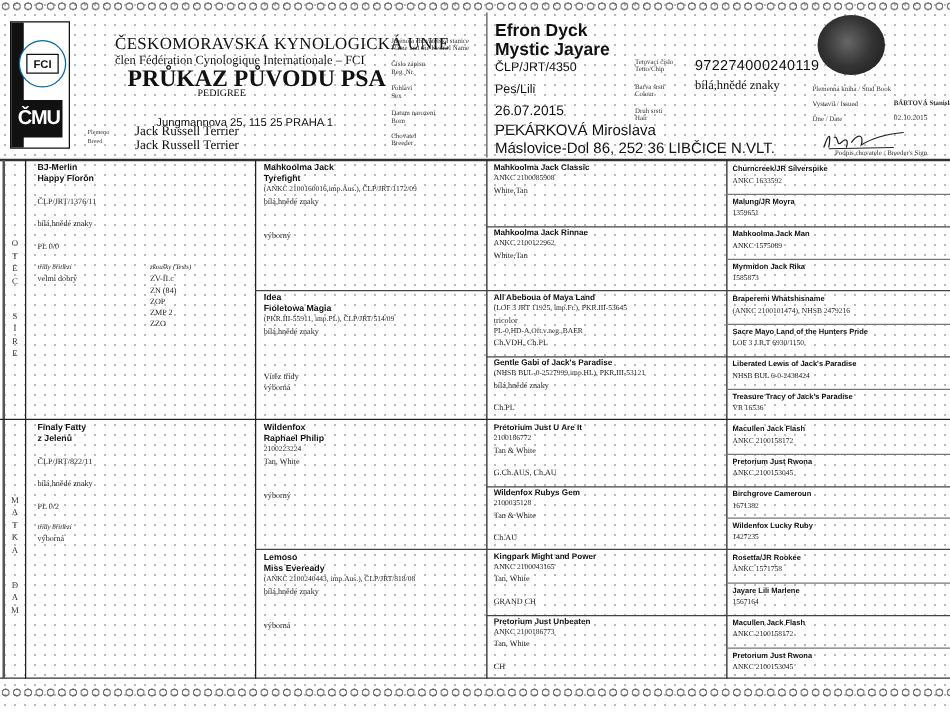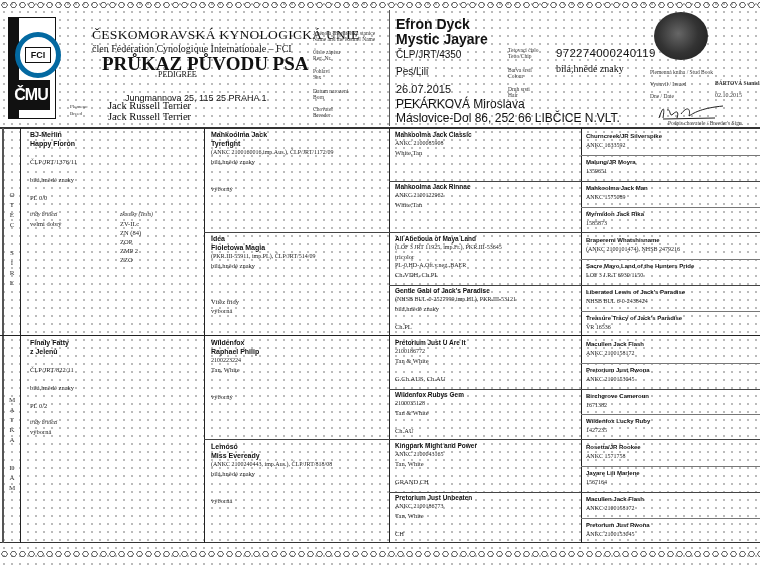--- a/index.html
+++ b/index.html
@@ -22,21 +22,21 @@
   .border-strip.bottom { top:549px; }
   .vline { position:absolute; width:1px; background:#222; }
   .hline { position:absolute; height:1px; background:#444; }
   .abs { position:absolute; white-space:nowrap; }
   .serif { font-family:"Liberation Serif", serif; }
   .tiny { font-family:"Liberation Serif", serif; font-size:5.5px; line-height:6px; color:#333; }
 
   
   #logo { position:absolute; left:8px; top:17px; width:46px; height:100px; background:#fff; border:1px solid #111; }
   #logo .black { position:absolute; left:0; top:0; width:10px; height:100px; background:#111; }
-  #logo .globe { position:absolute; left:6px; top:14px; width:36px; height:36px; border-radius:50%; border:5px solid #0369a1; background:#fff; }
+  #logo .globe { position:absolute; left:6px; top:14px; width:36px; height:36px; border-radius:50%; border:1px solid #0369a1; background:#fff; }
   #logo .globe span { position:absolute; left:5px; top:10px; width:24px; height:14px; border:1.5px solid #111; font-size:9px; font-weight:bold; text-align:center; line-height:14px; background:#fff; }
   #logo .cmu { position:absolute; left:3px; top:62px; width:38px; height:30px; background:#111; color:#fff; font-weight:bold; font-size:16px; text-align:center; line-height:30px; letter-spacing:-1px; }
 
   .org-title { left:92px; top:27px; font-size:13.5px; letter-spacing:0.3px; }
   .org-sub { left:92px; top:43px; font-size:10px; }
   .doc-title { left:102px; top:53px; font-size:19px; font-weight:bold; }
   .doc-sub { left:158px; top:70px; font-size:8px; }
   .jed { left:125px; top:82px; font-size:8.5px; font-weight:bold; }
   .addr { left:125px; top:93px; font-size:9px; font-weight:normal; }
   .breed-lbl { left:70px; font-size:5px; }
@@ -94,21 +94,21 @@
   <div class="abs tiny" style="left:313px;top:112px">Breeder</div>
 
   <div class="vline" style="left:389px;top:10px;height:116px;background:#555"></div>
 
   <div class="abs dog-name" style="top:16px">Efron Dyck</div>
   <div class="abs dog-name" style="top:31px">Mystic Jayare</div>
   <div class="abs hv" style="top:49px">ČLP/JRT/4350</div>
   <div class="abs hv" style="top:66px">Pes/Lili</div>
   <div class="abs hv" style="top:83px;font-size:11px">26.07.2015</div>
   <div class="abs owner" style="top:97px">PEKÁRKOVÁ Miroslava</div>
-  <div class="abs owner" style="top:111px">Máslovice-Dol 86, 252 66 LIBČICE N.VLT.</div>
+  <div class="abs owner" style="top:111px">Máslovice-Dol 86, 252 36 LIBČICE N.VLT.</div>
 
   <div class="abs tiny" style="left:508px;top:47px">Tetovací číslo</div>
   <div class="abs tiny" style="left:508px;top:53px">Tetto/Chip</div>
   <div class="abs tiny" style="left:508px;top:67px">Barva srsti</div>
   <div class="abs tiny" style="left:508px;top:73px">Colour</div>
   <div class="abs tiny" style="left:508px;top:86px">Druh srsti</div>
   <div class="abs tiny" style="left:508px;top:92px">Hair</div>
 
   <div class="abs hv2" style="top:47px">972274000240119</div>
   <div class="abs serif" style="left:556px;top:63px;font-size:10px">bílá,hnědé znaky</div>

